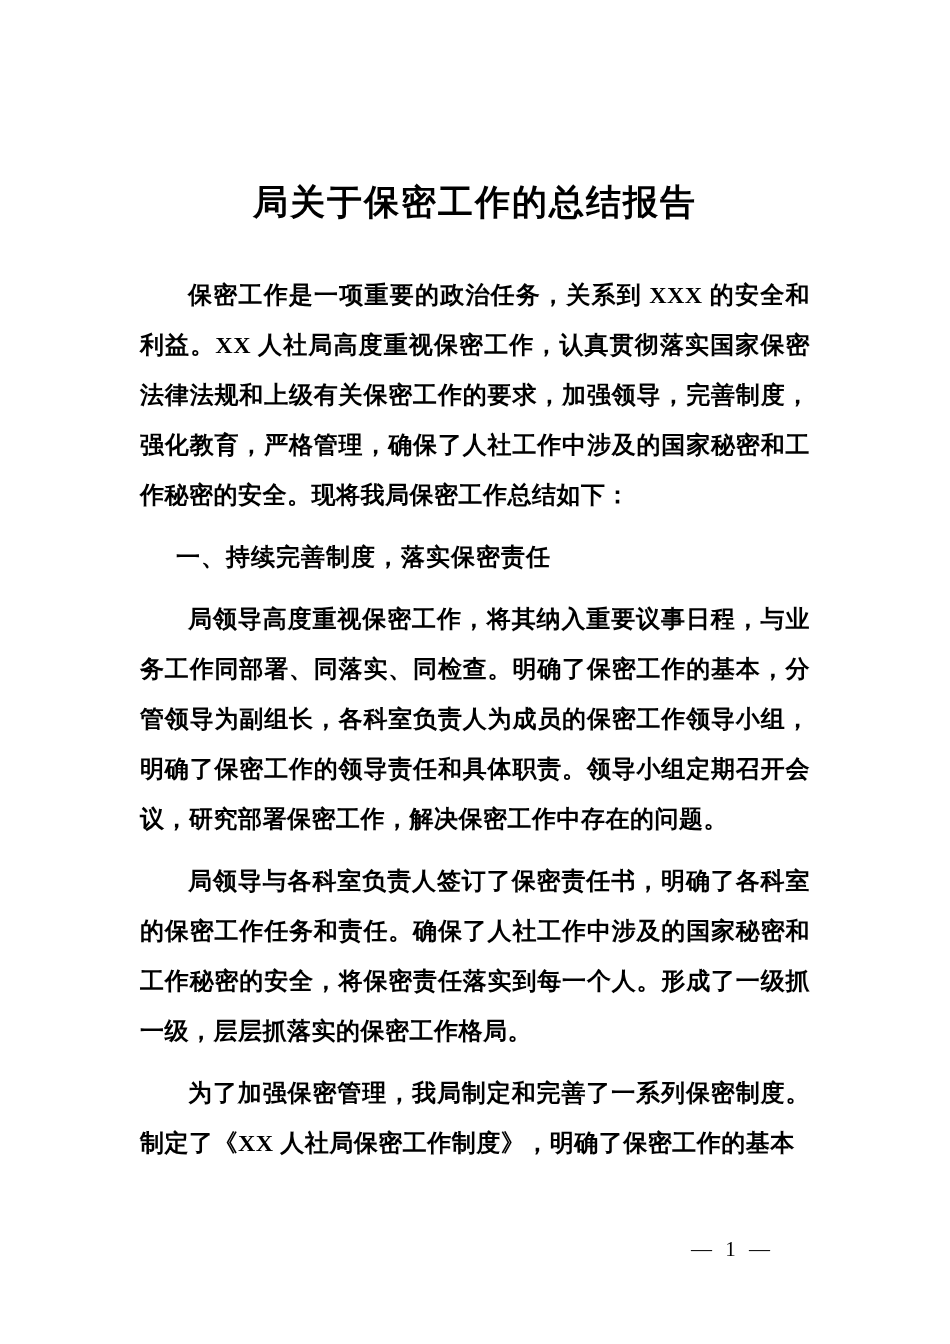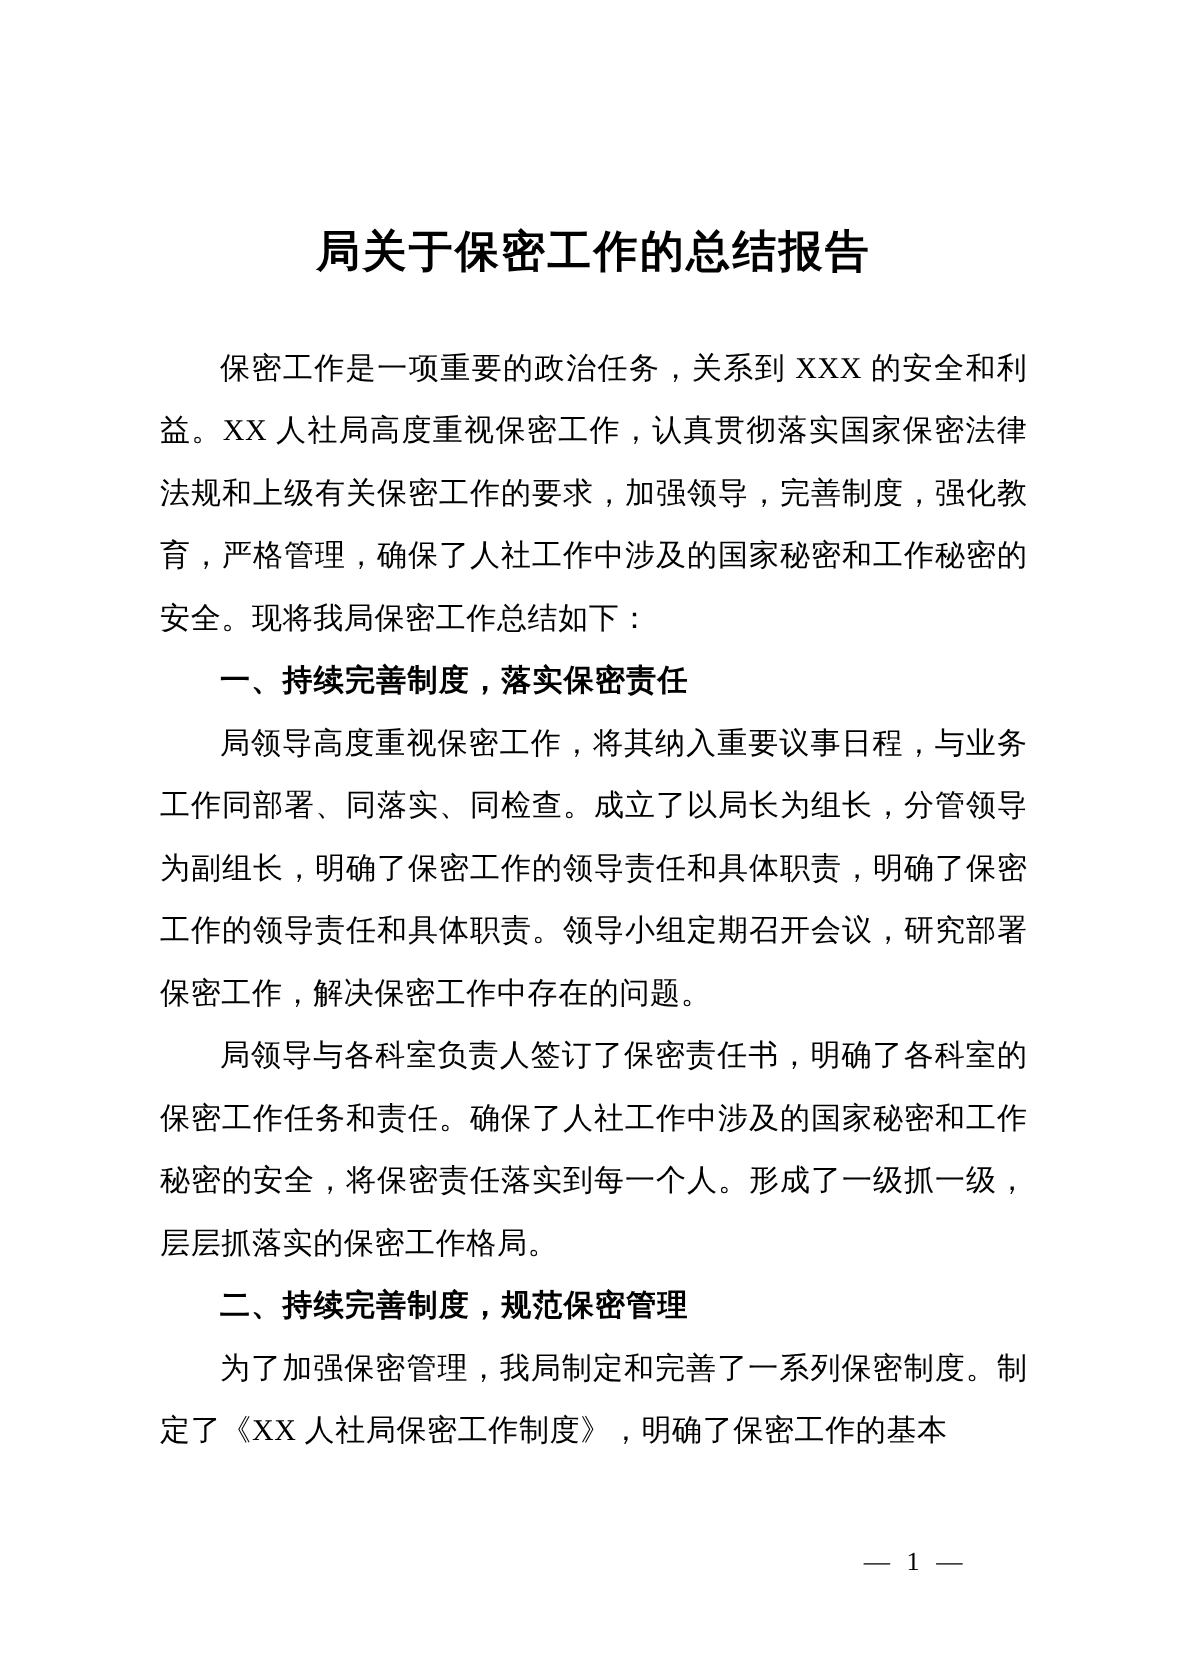--- a/index.html
+++ b/index.html
@@ -28,23 +28,23 @@
   }
   .content {
     margin: 46px 128px 0 128px;
     font-size: 24px;
     line-height: 50px;
     text-align: justify;
     text-justify: inter-ideograph;
     letter-spacing: 0.5px;
   }
   .content p.body-paragraph {
-    margin: 0;
+    margin: 12px;
     text-indent: 2em;
-    font-weight: normal;
+    font-weight: bold;
   }
   .content h2.section-heading {
     margin: 0;
     text-indent: 2em;
     font-size: 24px;
     line-height: 50px;
     font-weight: bold;
     font-family: "Liberation Sans", "DejaVu Sans", sans-serif;
     letter-spacing: 1px;
   }
@@ -60,20 +60,19 @@
 </style>
 </head>
 <body>
 
 <div class="page">
   <h1 class="doc-title">局关于保密工作的总结报告</h1>
 
   <div class="content" id="doc-content">
       <p class="body-paragraph">保密工作是一项重要的政治任务，关系到 XXX 的安全和利益。XX 人社局高度重视保密工作，认真贯彻落实国家保密法律法规和上级有关保密工作的要求，加强领导，完善制度，强化教育，严格管理，确保了人社工作中涉及的国家秘密和工作秘密的安全。现将我局保密工作总结如下：</p>
       <h2 class="section-heading">一、持续完善制度，落实保密责任</h2>
-      <p class="body-paragraph">局领导高度重视保密工作，将其纳入重要议事日程，与业务工作同部署、同落实、同检查。成立了以局长为组长，分管领导为副组长，明确了保密工作的领导责任和具体职责，明确了保密工作的领导责任和具体职责。领导小组定期召开会议，研究部署保密工作，解决保密工作中存在的问题。</p>
+      <p class="body-paragraph">局领导高度重视保密工作，将其纳入重要议事日程，与业务工作同部署、同落实、同检查。明确了保密工作的基本，分管领导为副组长，各科室负责人为成员的保密工作领导小组，明确了保密工作的领导责任和具体职责。领导小组定期召开会议，研究部署保密工作，解决保密工作中存在的问题。</p>
       <p class="body-paragraph">局领导与各科室负责人签订了保密责任书，明确了各科室的保密工作任务和责任。确保了人社工作中涉及的国家秘密和工作秘密的安全，将保密责任落实到每一个人。形成了一级抓一级，层层抓落实的保密工作格局。</p>
-      <h2 class="section-heading">二、持续完善制度，规范保密管理</h2>
       <p class="body-paragraph">为了加强保密管理，我局制定和完善了一系列保密制度。制定了《XX 人社局保密工作制度》，明确了保密工作的基本</p>
     </div>
 
   <div class="page-number">— 1 —</div>
 </div>
 
 </body></html>

